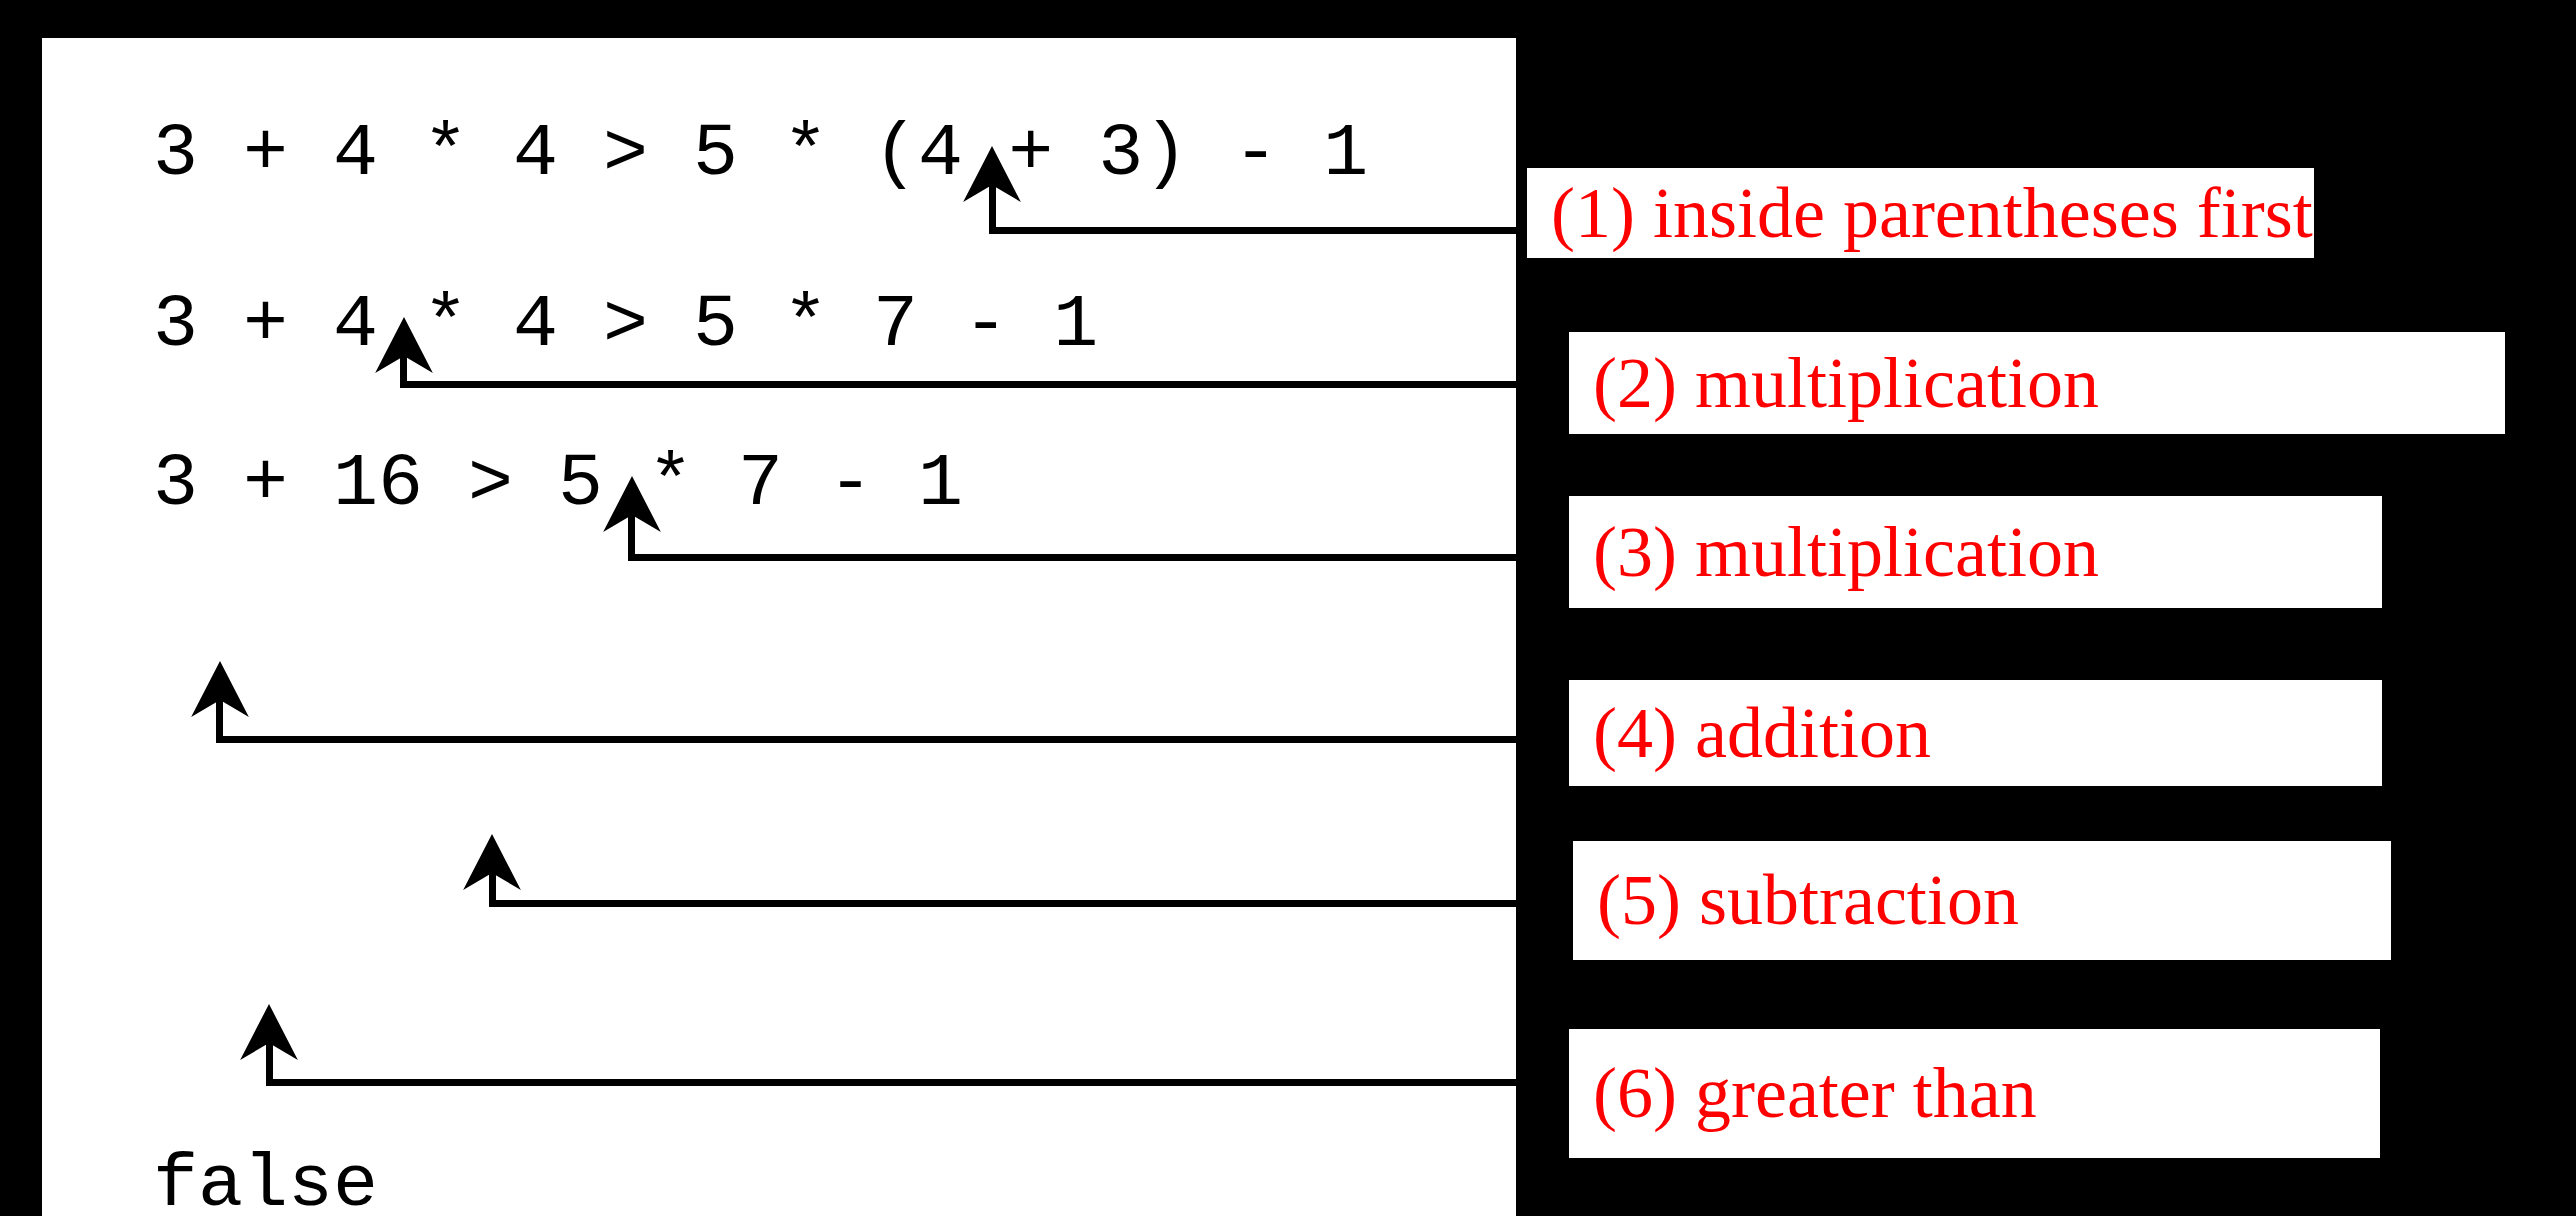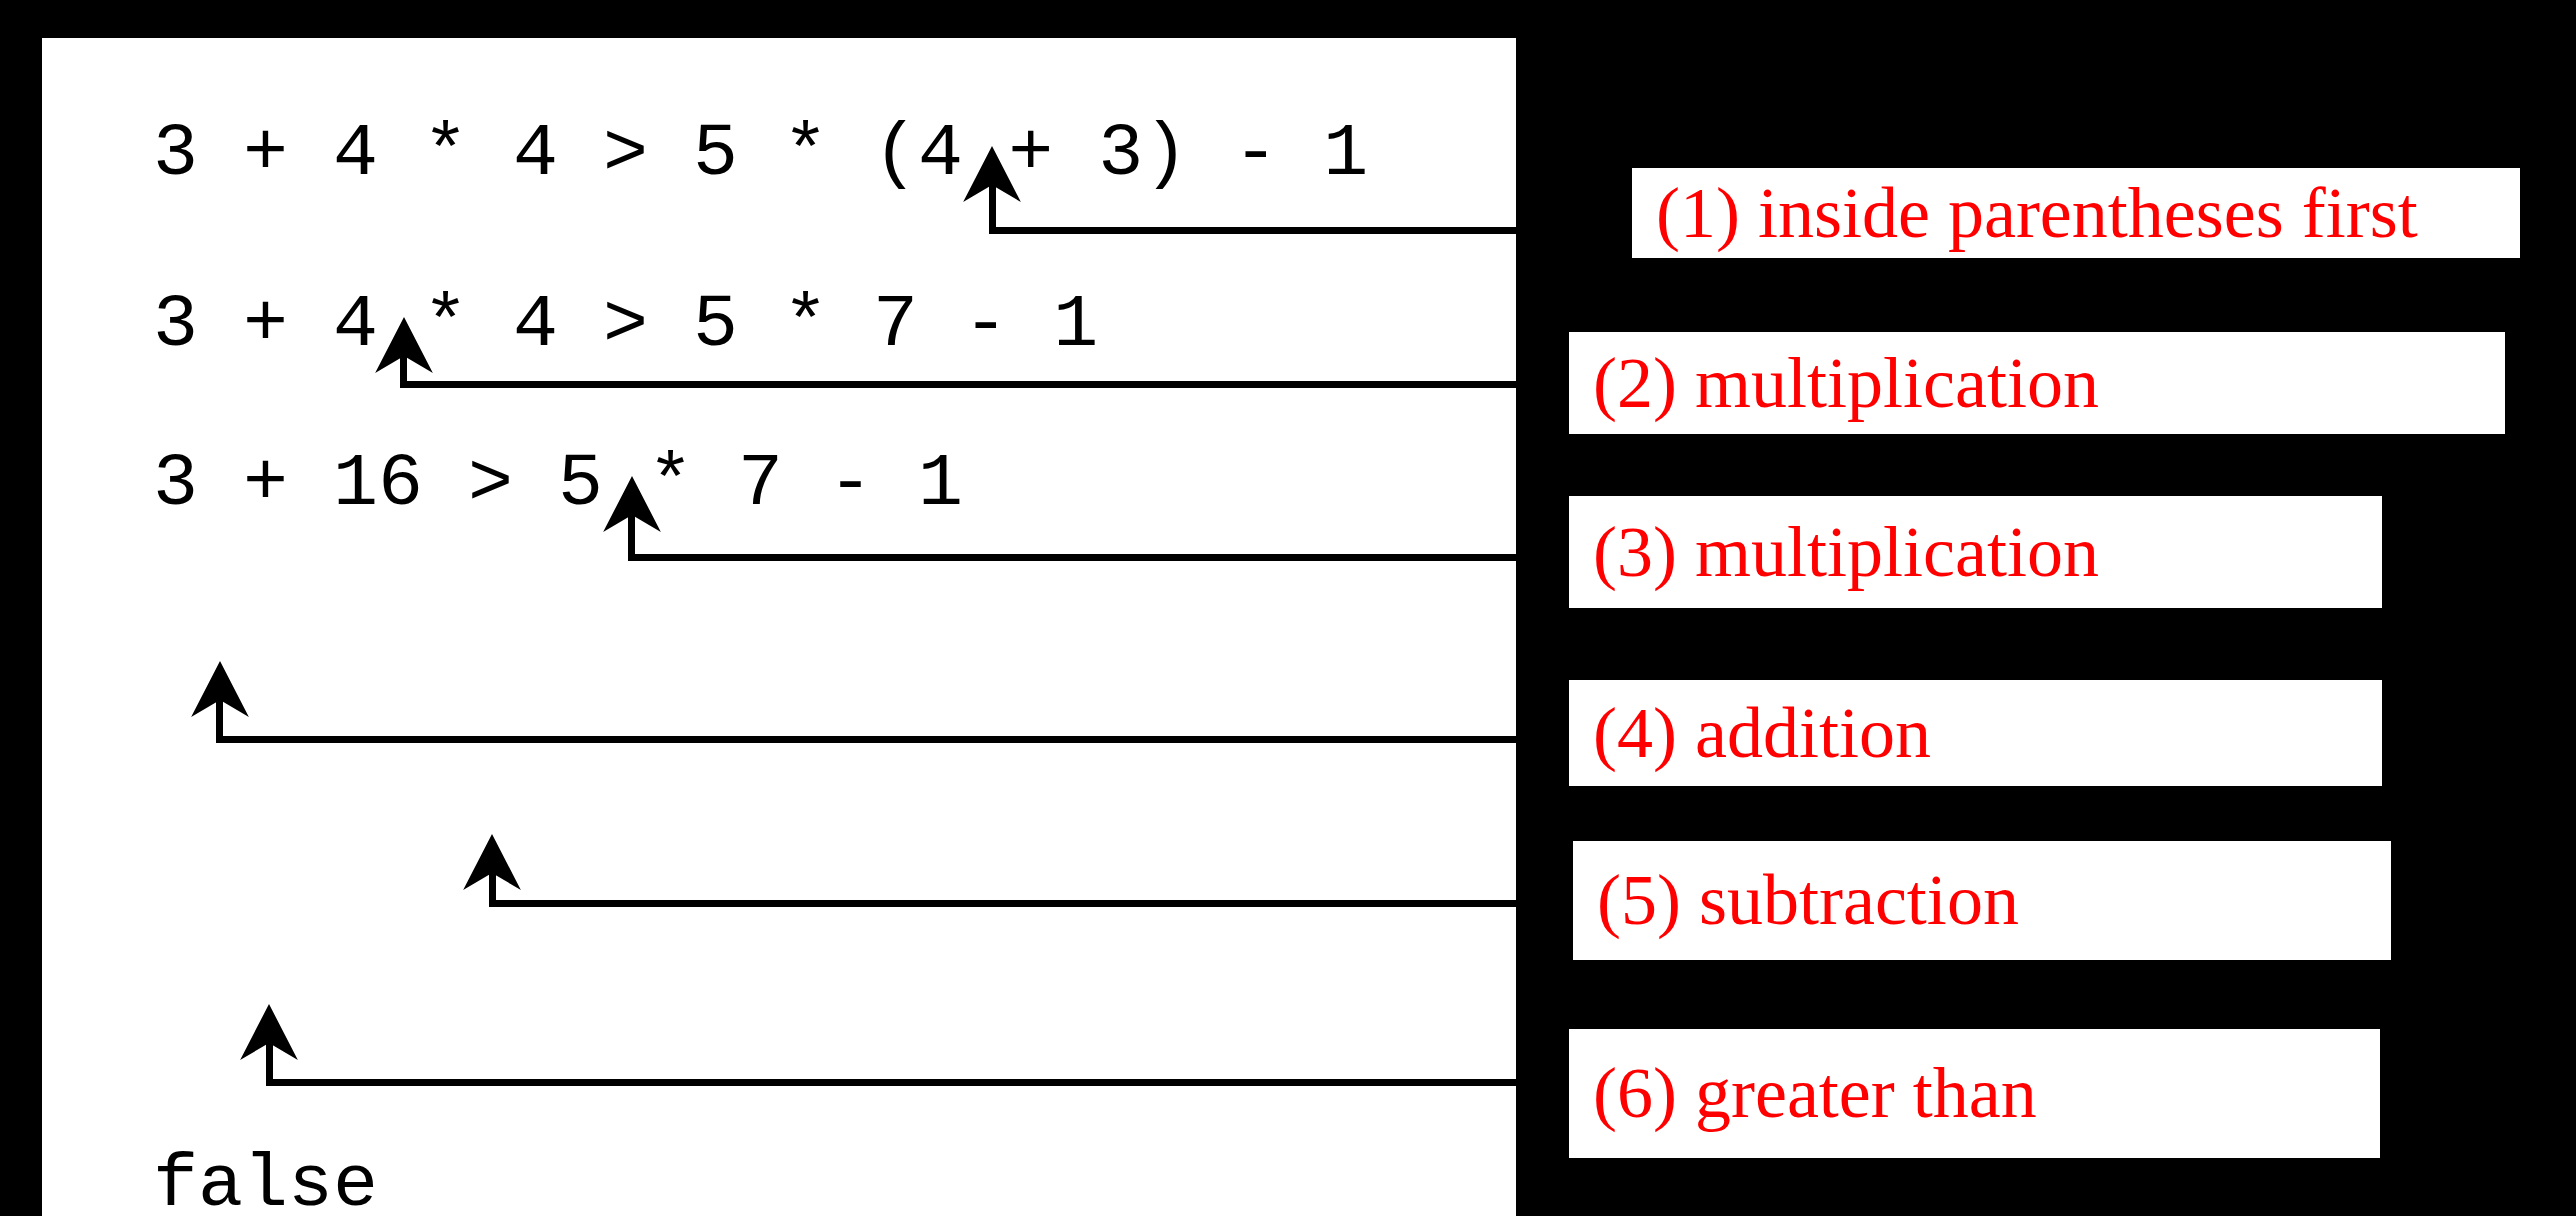--- a/index.html
+++ b/index.html
@@ -113,21 +113,21 @@
     <div class="hline" style="left:489px;top:900px;width:1084px"></div>
   </div>
   <div class="connector">
     <svg class="head" style="left:240px;top:1004px" width="58" height="56" viewBox="0 0 68 66">
         <polygon points="34,0 68,66 34,46 0,66" fill="#000000"></polygon>
       </svg>
     <div class="stem" style="left:266px;top:1042px;height:43px"></div>
     <div class="hline" style="left:266px;top:1079px;width:1304px"></div>
   </div>
 
-  <div class="label-box" style="left:1632px;top:168px;width:888px;height:90px">
+  <div class="label-box" style="left:1527px;top:168px;width:787px;height:90px">
     <span>(1) inside parentheses first</span>
   </div>
   <div class="label-box" style="left:1569px;top:332px;width:936px;height:102px">
     <span>(2) multiplication</span>
   </div>
   <div class="label-box" style="left:1569px;top:496px;width:813px;height:112px">
     <span>(3) multiplication</span>
   </div>
   <div class="label-box" style="left:1569px;top:680px;width:813px;height:106px">
     <span>(4) addition</span>

